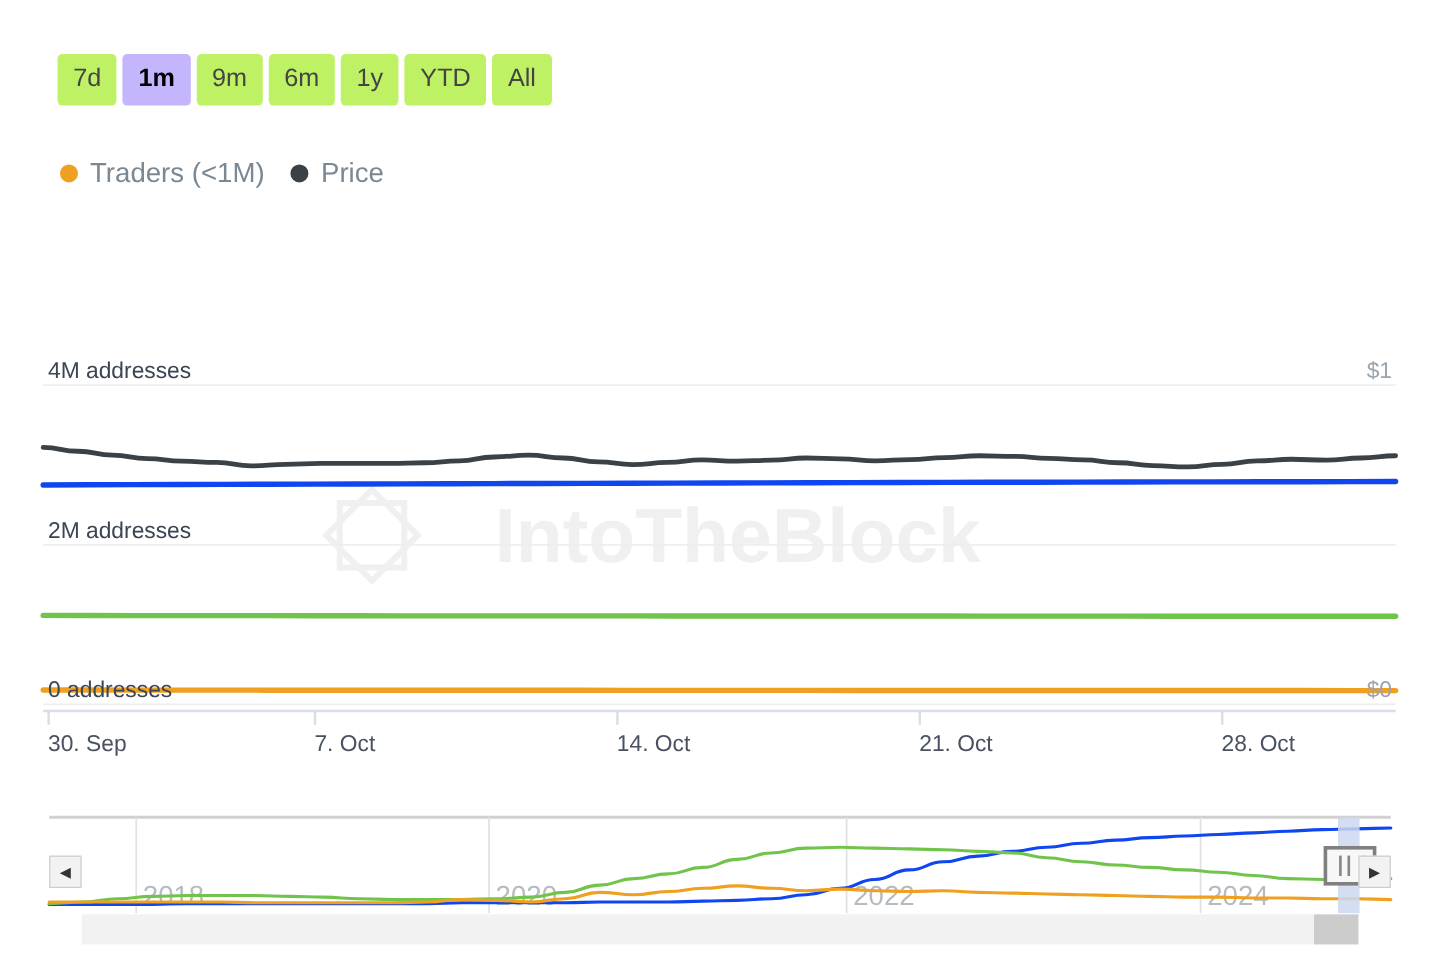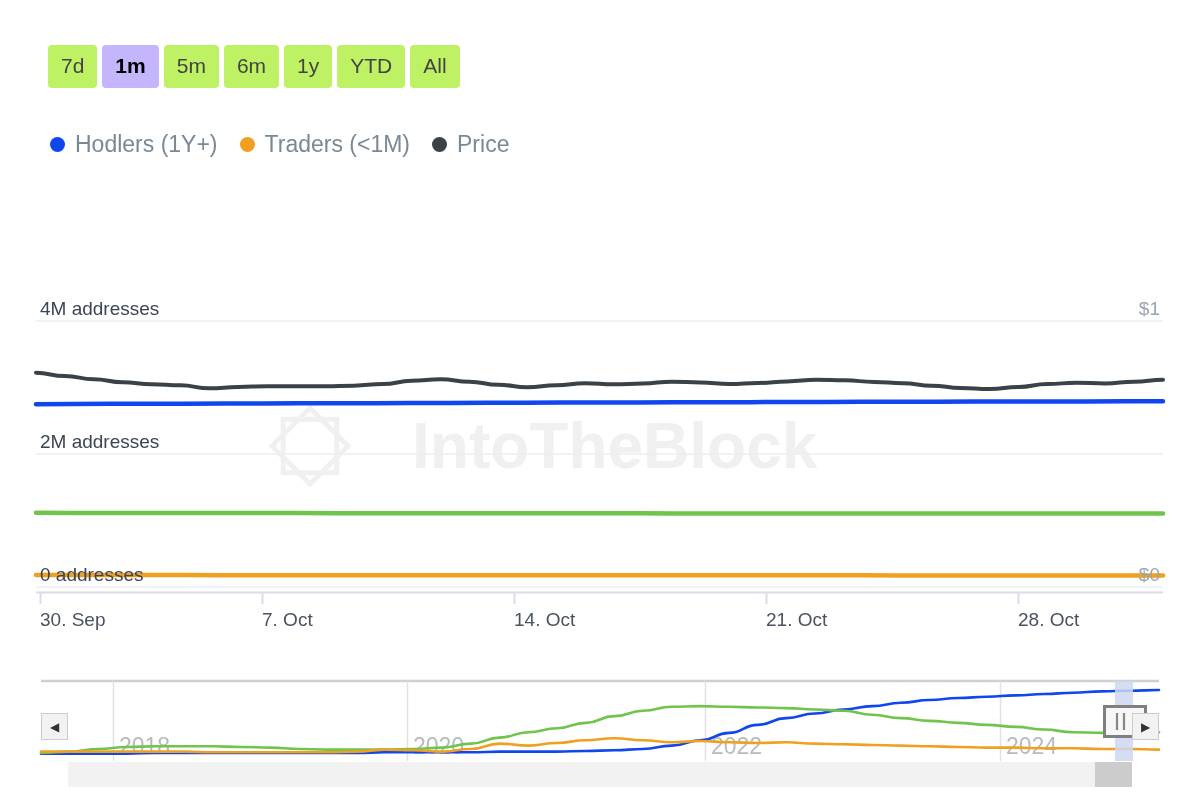--- a/index.html
+++ b/index.html
@@ -108,32 +108,28 @@
     font-weight: bold;
     fill: #f0f0f0;
   }
 </style>
 </head>
 <body>
 
 <div id="range-selector">
   <button class="range-btn">7d</button>
   <button class="range-btn selected">1m</button>
-  <button class="range-btn">5m</button>
+  <button class="range-btn">9m</button>
   <button class="range-btn">6m</button>
   <button class="range-btn">1y</button>
   <button class="range-btn">YTD</button>
   <button class="range-btn">All</button>
 </div>
 
 <div id="legend">
-  <div class="legend-item">
-    <span class="legend-dot" style="background: rgb(16, 70, 240);"></span>
-    <span class="legend-label">Hodlers (1Y+)</span>
-  </div>
   <div class="legend-item">
     <span class="legend-dot" style="background: rgb(240, 160, 32);"></span>
     <span class="legend-label">Traders (&lt;1M)</span>
   </div>
   <div class="legend-item">
     <span class="legend-dot" style="background: rgb(58, 66, 72);"></span>
     <span class="legend-label">Price</span>
   </div>
 </div>
 

